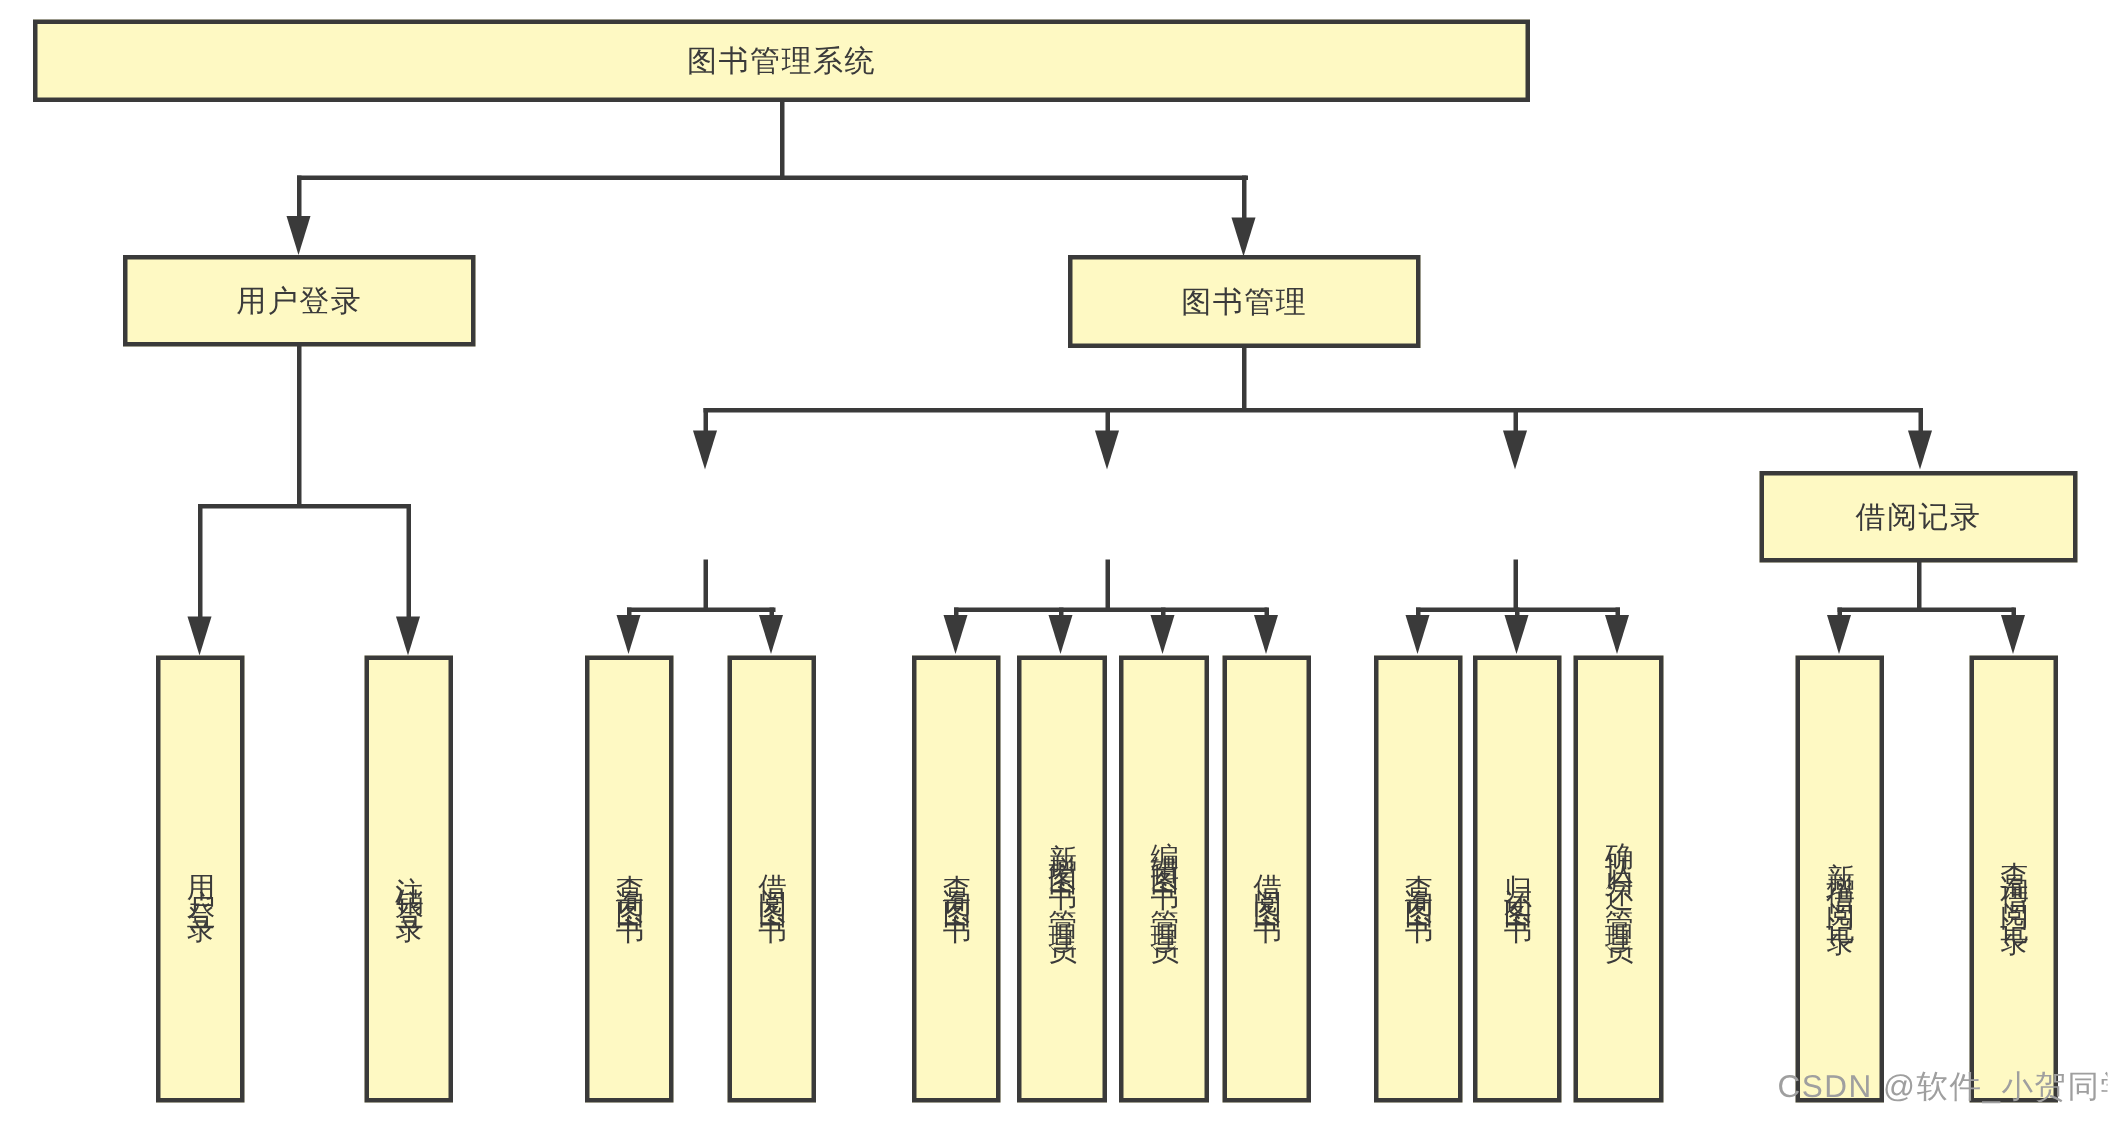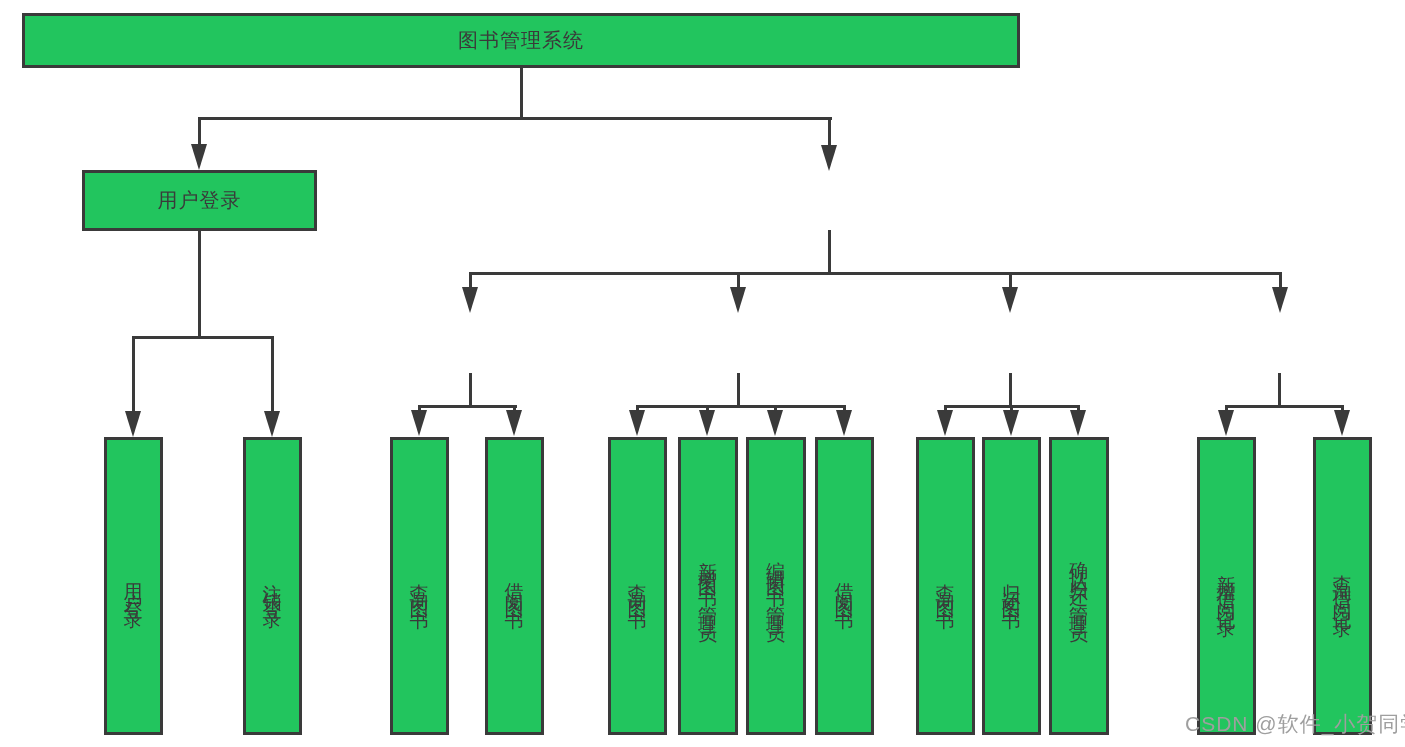--- a/index.html
+++ b/index.html
@@ -16,21 +16,21 @@
     position:relative;
     width:1405px;
     height:747px;
     background:var(--bg);
     overflow:hidden;
   }
   
   .box{
     position:absolute;
     border:3px solid var(--ink);
-    background:#22c55e;
+    background:#fef9c3;
     display:flex;
     align-items:center;
     justify-content:center;
   }
   .box-label{
     color:var(--ink);
     font-size:20px;
     letter-spacing:1px;
     white-space:nowrap;
   }
@@ -78,39 +78,45 @@
   <div class="lv" style="left:520px;top:68px;height:50px;"></div>
   <div class="lh" style="left:198px;top:117px;width:634px;"></div>
   <div class="lv" style="left:198px;top:117px;height:29px;"></div>
   <div class="ah" style="left:191px;top:144px;"></div>
   <div class="lv" style="left:828px;top:117px;height:30px;"></div>
   <div class="ah" style="left:821px;top:145px;"></div>
 
   <div class="box" style="left:82px;top:170px;width:235px;height:61px;">
     <span class="box-label">用户登录</span>
   </div>
+  <div class="box" style="left:712px;top:170px;width:235px;height:62px;">
+    <span class="box-label">图书管理</span>
+  </div>
 
   <div class="lv" style="left:198px;top:229px;height:109px;"></div>
   <div class="lh" style="left:132px;top:336px;width:142px;"></div>
   <div class="lv" style="left:132px;top:336px;height:77px;"></div>
   <div class="ah" style="left:125px;top:411px;"></div>
   <div class="lv" style="left:271px;top:336px;height:77px;"></div>
   <div class="ah" style="left:264px;top:411px;"></div>
 
   <div class="lv" style="left:828px;top:230px;height:44px;"></div>
   <div class="lh" style="left:469px;top:272px;width:813px;"></div>
   <div class="lv" style="left:469px;top:272px;height:17px;"></div>
   <div class="ah" style="left:462px;top:287px;"></div>
   <div class="lv" style="left:737px;top:272px;height:17px;"></div>
   <div class="ah" style="left:730px;top:287px;"></div>
   <div class="lv" style="left:1009px;top:272px;height:17px;"></div>
   <div class="ah" style="left:1002px;top:287px;"></div>
   <div class="lv" style="left:1279px;top:272px;height:17px;"></div>
   <div class="ah" style="left:1272px;top:287px;"></div>
 
+  <div class="box" style="left:1173px;top:314px;width:212px;height:61px;">
+    <span class="box-label">借阅记录</span>
+  </div>
 
   <div class="lv" style="left:469px;top:373px;height:34px;"></div>
   <div class="lh" style="left:418px;top:405px;width:99px;"></div>
   <div class="lv" style="left:418px;top:405px;height:7px;"></div>
   <div class="ah" style="left:411px;top:410px;"></div>
   <div class="lv" style="left:513px;top:405px;height:7px;"></div>
   <div class="ah" style="left:506px;top:410px;"></div>
 
   <div class="lv" style="left:737px;top:373px;height:34px;"></div>
   <div class="lh" style="left:636px;top:405px;width:209px;"></div>

